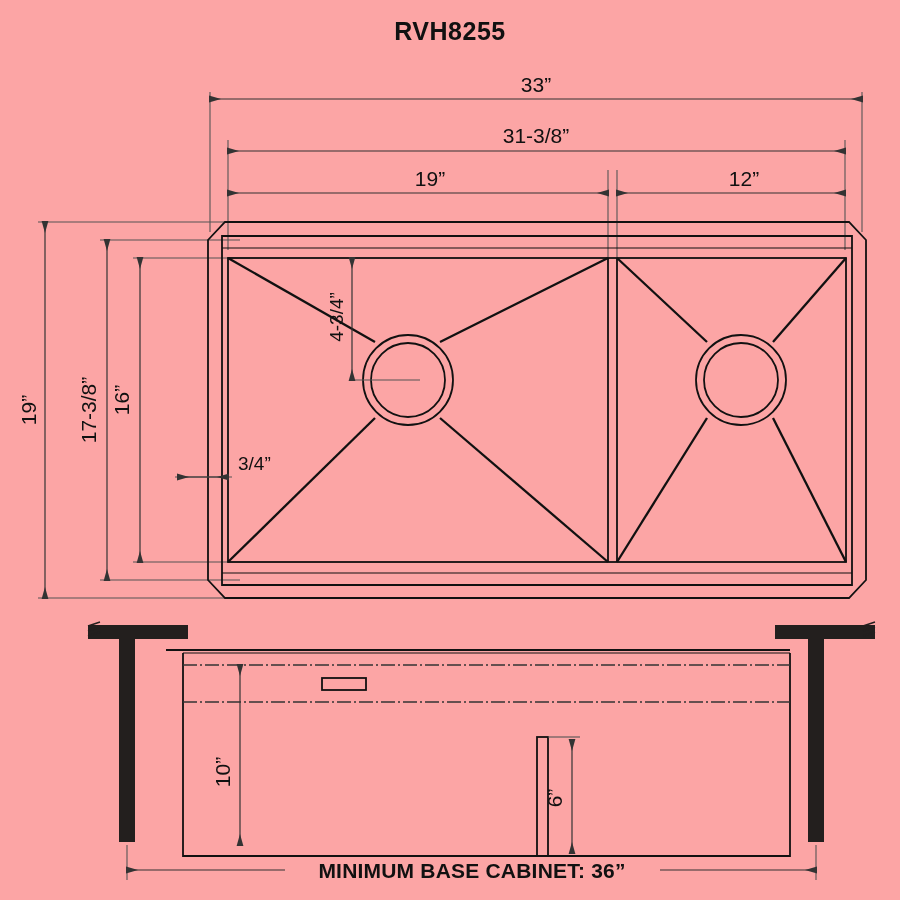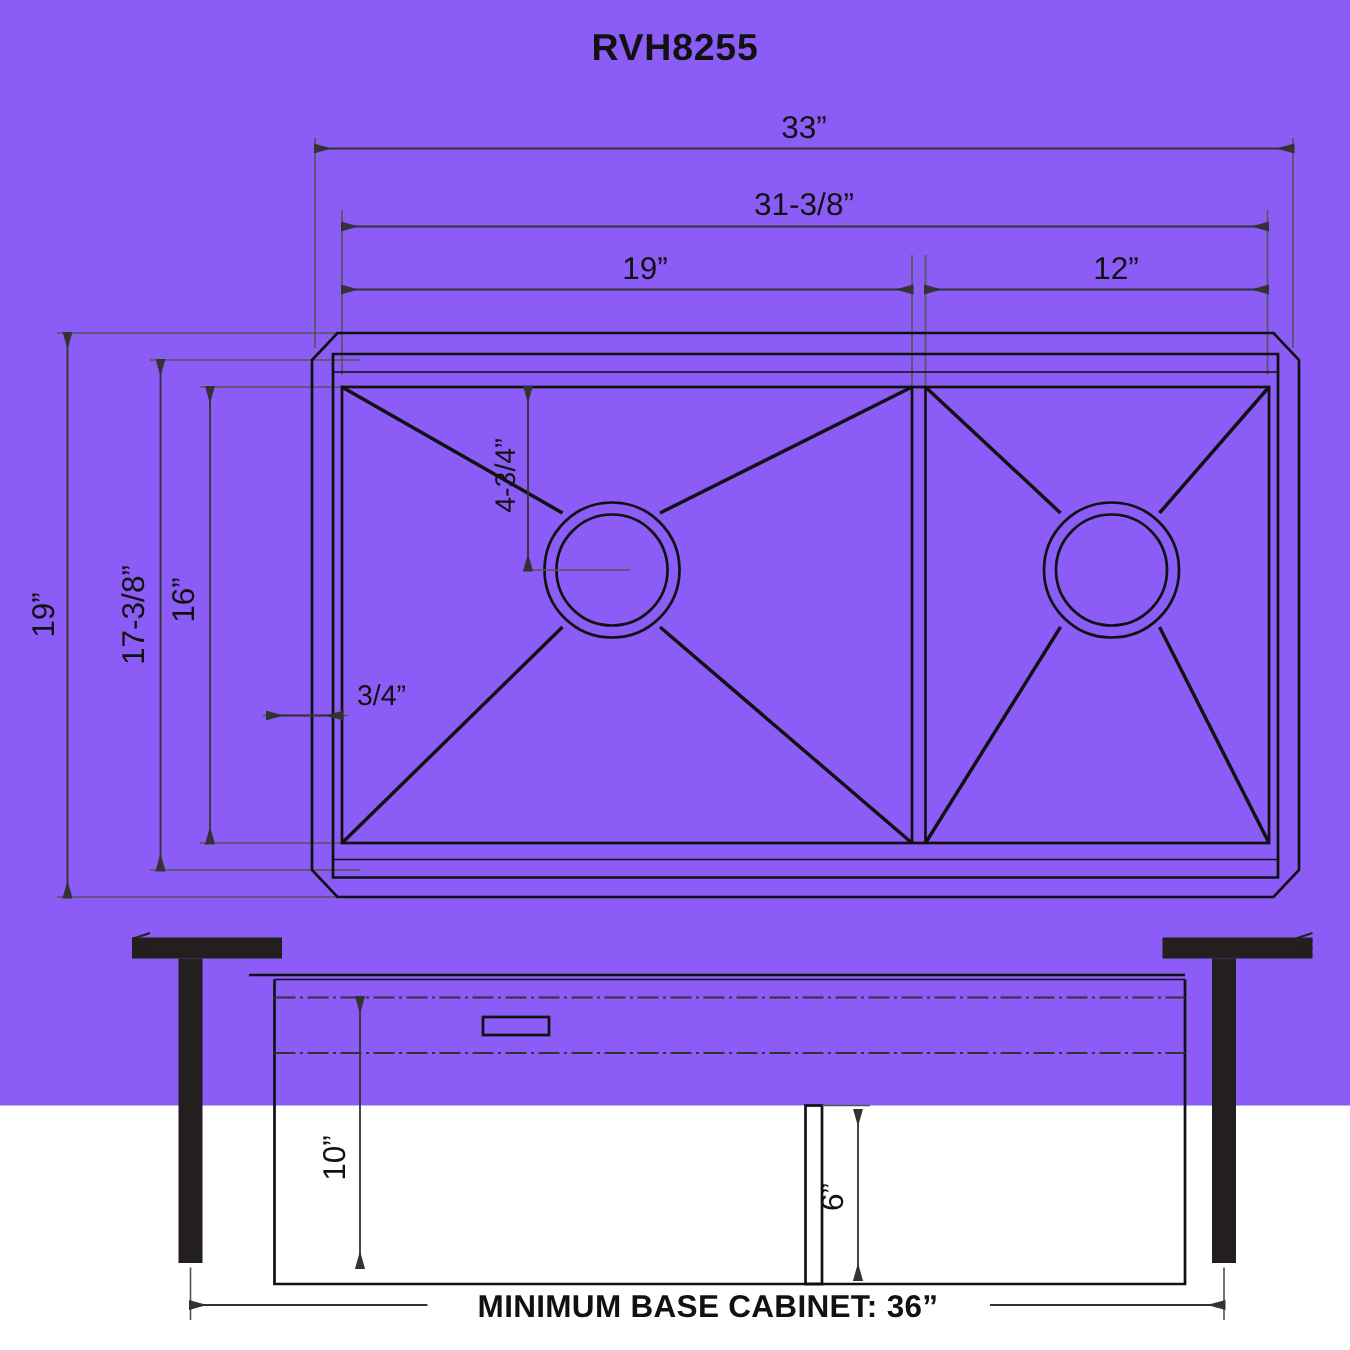--- a/index.html
+++ b/index.html
@@ -1,18 +1,18 @@
 <!DOCTYPE html>
 <html><head>
 <meta charset="utf-8">
 <style>
   html,body{margin:0;padding:0;background:#ffffff;}
   body{width:900px;height:900px;overflow:hidden;
        font-family:"Liberation Sans", sans-serif;}
-  #stage{position:relative;width:900px;height:737px;background:#8b5cf6;text-decoration:underline;}
+  #stage{position:relative;width:900px;height:900px;background:#fca5a5;text-decoration:underline;}
   svg{display:block;}
   .t{font-family:"Liberation Sans", sans-serif;fill:#111;}
   .title{font-size:25px;font-weight:bold;letter-spacing:.5px;}
   .dim{font-size:21px;font-weight:normal;}
   .dimsm{font-size:19px;}
   .caption{font-size:21px;font-weight:bold;letter-spacing:.2px;}
   .ln{stroke:#111;fill:none;}
   .thin{stroke-width:1.1;}
   .med{stroke-width:1.8;}
   .xline{stroke-width:2.3;}

